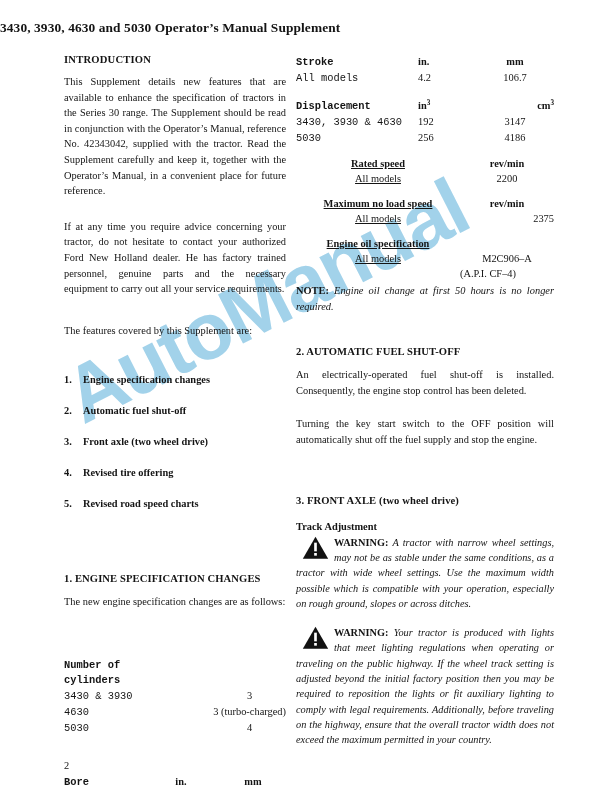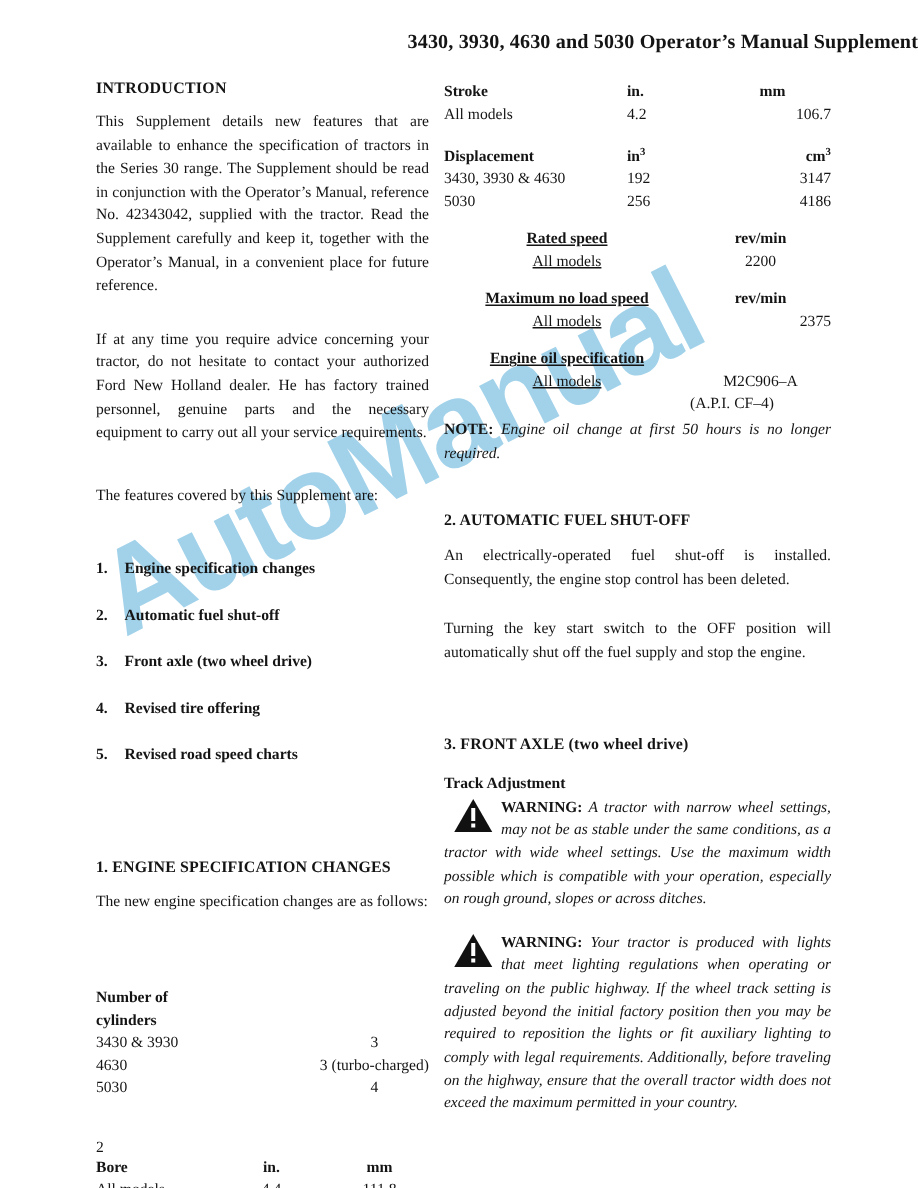--- a/index.html
+++ b/index.html
@@ -41,21 +41,21 @@
     white-space: nowrap;
     mix-blend-mode: multiply;
   }
 
   
   .doc-title {
     position: absolute;
     left: 0;
     top: 20px;
     width: 612px;
-    text-align: right;
+    text-align: left;
     font-weight: 700;
     font-size: 13.4px;
     letter-spacing: 0.1px;
     z-index: 10;
   }
 
   
   .col {
     position: absolute;
     top: 54px;
@@ -97,32 +97,32 @@
 
   
   .spec-table {
     width: 100%;
     border-collapse: collapse;
     font-size: 10.4px;
     line-height: 15px;
     margin-bottom: 10px;
   }
   .spec-table td { padding: 0; vertical-align: baseline; }
-  .spec-table .c-label { text-align: left; }
+  .spec-table .c-label { text-align: left; font-family: Liberation Mono, monospace; }
   .spec-table .c-mid   { text-align: left; width: 62px; }
   .spec-table .c-right { text-align: left; width: 74px; }
   .spec-table tr.head td { font-weight: 700; }
   .spec-table sup { font-size: 7.2px; vertical-align: super; }
 
   
   .spec-left .c-mid   { width: 78px; text-align: center; }
   .spec-left .c-right { width: 66px; text-align: center; }
 
   .spec-right .c-mid   { width: 58px; text-align: left; }
-  .spec-right .c-right { width: 78px; text-align: right; }
+  .spec-right .c-right { width: 78px; text-align: center; }
 
   .spec-simple { width: 100%; border-collapse: collapse; font-size: 10.4px; line-height: 15px; margin-bottom: 10px; }
   .spec-simple td { padding: 0; vertical-align: baseline; }
   .spec-simple .c-label { text-align: center; text-decoration: underline; }
   .spec-simple .c-val   { width: 94px; text-align: left; }
   .spec-simple tr.head td { font-weight: 700; }
 
   .note {
     font-size: 10.4px;
     line-height: 15.4px;

